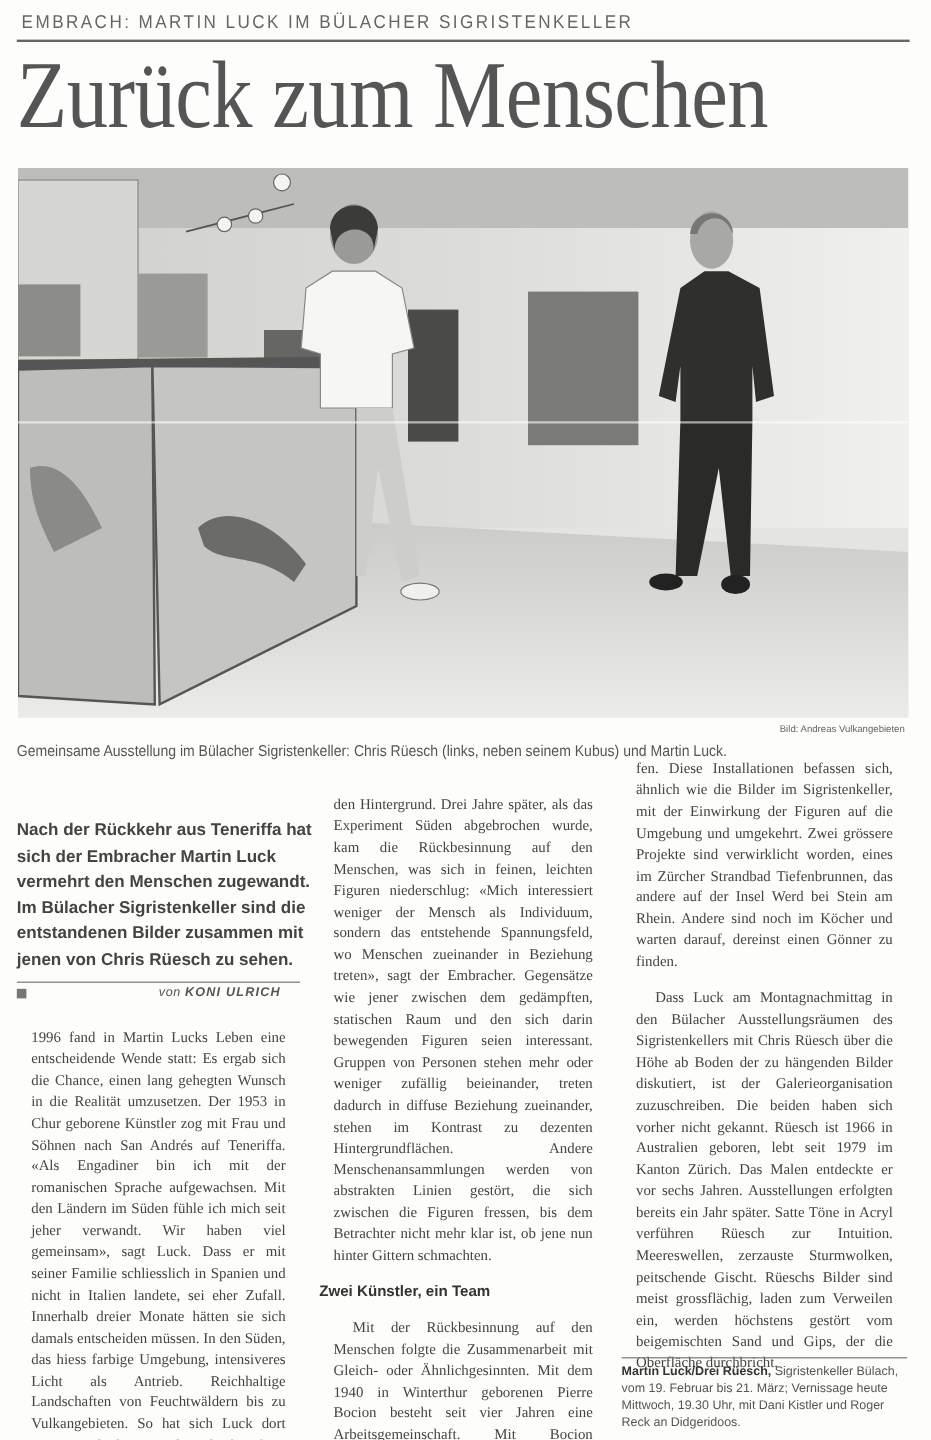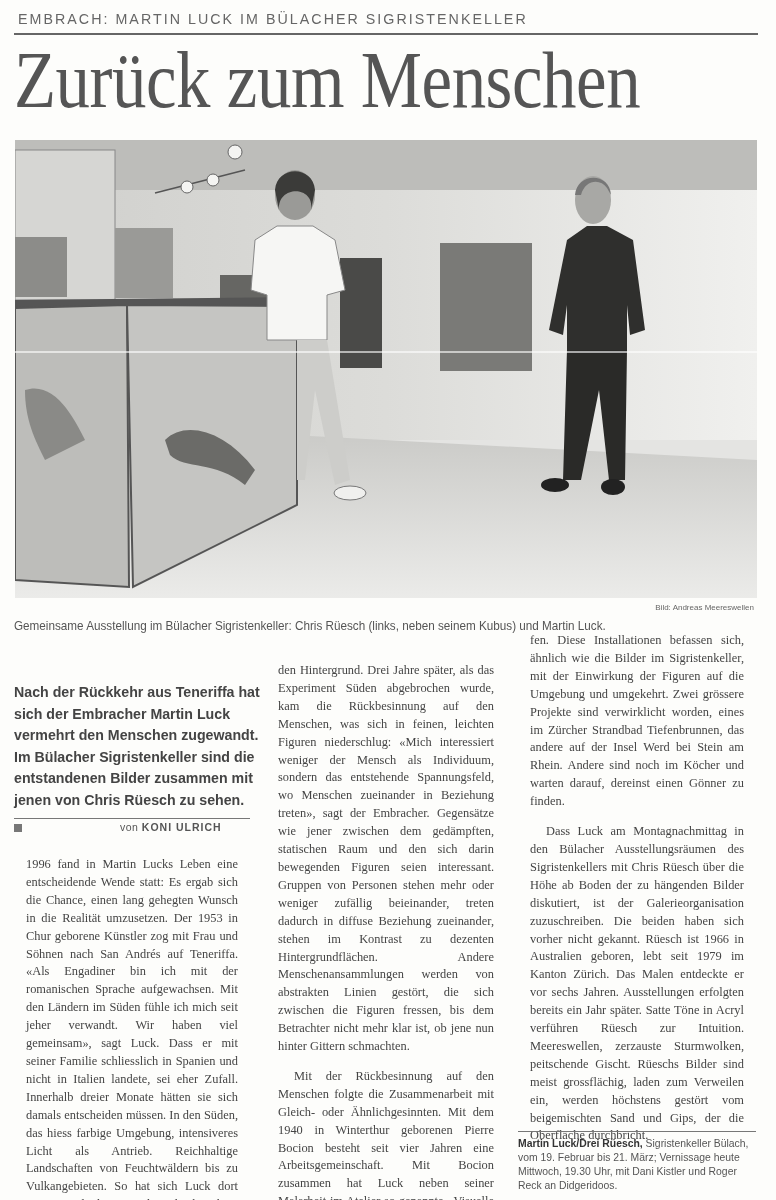--- a/index.html
+++ b/index.html
@@ -44,22 +44,22 @@
       font-size: 14.2px; line-height: 21.5px; color: #444; margin-top: 34px;
     }
     .lead p { margin: 0; }
     .byline-rule {
       position: absolute; left: 14px; top: 818px; width: 236px; height: 1px; background: #777;
     }
     .byline-square {
       position: absolute; left: 14px; top: 824px; width: 8px; height: 8px; background: #777;
     }
     .byline {
-      position: absolute; left: 120px; top: 821px; width: 130px; text-align: left;
-      font-family: "Liberation Sans", sans-serif; font-size: 10.5px; color: #555; letter-spacing: 0.5px;
+      position: absolute; left: 104px; top: 821px; width: 130px; text-align: right;
+      font-family: "Liberation Sans", sans-serif; font-size: 10.5px; color: #555; letter-spacing: 0.5px; font-style: italic;
     }
     .byline b { letter-spacing: 1px; }
     .col {
       position: absolute; font-size: 12.4px; line-height: 17.9px; color: #444;
       text-align: justify; hyphens: manual;
     }
     .col p { margin: 12px; }
     .col .indent { text-indent: 16px; }
     .col1 { left: 14px; top: 844px; width: 236px; }
     .col2 { left: 266px; top: 650px; width: 240px; }
@@ -134,40 +134,41 @@
     <path d="M560,55 C562,32 595,32 596,55 L592,48 C585,38 570,40 566,55 Z" fill="#777"></path>
     <path d="M552,100 L572,86 L592,86 L618,100 L630,190 L615,195 L612,165 L612,210 L552,210 L552,165 L548,195 L534,190 Z" fill="#2f2f2d"></path>
     <path d="M552,210 L612,210 L610,340 L594,340 L584,250 L566,340 L548,340 Z" fill="#2a2a28"></path>
     <ellipse cx="540" cy="345" rx="14" ry="7" fill="#222"></ellipse>
     <ellipse cx="598" cy="347" rx="12" ry="8" fill="#222"></ellipse>
 
     <line x1="0" y1="212" x2="742" y2="212" stroke="#fff" stroke-opacity="0.6" stroke-width="2"></line>
   </svg>
 </div>
 
-<div class="credit">Bild: Andreas Meereswellen</div>
+<div class="credit">Bild: Andreas Vulkangebieten</div>
 <div class="caption">Gemeinsame Ausstellung im Bülacher Sigristenkeller: Chris Rüesch (links, neben seinem Kubus) und Martin Luck.</div>
 
 <div class="lead">
   <p>Nach der Rückkehr aus Teneriffa hat sich der Embracher Martin Luck vermehrt den Menschen zugewandt. Im Bülacher Sigristenkeller sind die entstandenen Bilder zusammen mit jenen von Chris Rüesch zu sehen.</p>
 </div>
 
 <div class="byline-rule"></div>
 <div class="byline-square"></div>
 <div class="byline">
   <span>von</span>
   <b>KONI ULRICH</b>
 </div>
 
 <div class="col col1">
   <p>1996 fand in Martin Lucks Leben eine entscheidende Wende statt: Es ergab sich die Chance, einen lang gehegten Wunsch in die Realität umzusetzen. Der 1953 in Chur geborene Künstler zog mit Frau und Söhnen nach San Andrés auf Teneriffa. «Als Engadiner bin ich mit der romanischen Sprache aufgewachsen. Mit den Ländern im Süden fühle ich mich seit jeher verwandt. Wir haben viel gemeinsam», sagt Luck. Dass er mit seiner Familie schliesslich in Spanien und nicht in Italien landete, sei eher Zufall. Innerhalb dreier Monate hätten sie sich damals entscheiden müssen. In den Süden, das hiess farbige Umgebung, intensiveres Licht als Antrieb. Reichhaltige Landschaften von Feuchtwäldern bis zu Vulkangebieten. So hat sich Luck dort vorwiegend dem Land und abstrakten Themen gewidmet, der Mensch rückte in</p>
 </div>
 
 <div class="col col2">
   <p>den Hintergrund. Drei Jahre später, als das Experiment Süden abgebrochen wurde, kam die Rückbesinnung auf den Menschen, was sich in feinen, leichten Figuren niederschlug: «Mich interessiert weniger der Mensch als Individuum, sondern das entstehende Spannungsfeld, wo Menschen zueinander in Beziehung treten», sagt der Embracher. Gegensätze wie jener zwischen dem gedämpften, statischen Raum und den sich darin bewegenden Figuren seien interessant. Gruppen von Personen stehen mehr oder weniger zufällig beieinander, treten dadurch in diffuse Beziehung zueinander, stehen im Kontrast zu dezenten Hintergrundflächen. Andere Menschenansammlungen werden von abstrakten Linien gestört, die sich zwischen die Figuren fressen, bis dem Betrachter nicht mehr klar ist, ob jene nun hinter Gittern schmachten.</p>
+  <p class="subhead">Zwei Künstler, ein Team</p>
   <p class="indent">Mit der Rückbesinnung auf den Menschen folgte die Zusammenarbeit mit Gleich- oder Ähnlichgesinnten. Mit dem 1940 in Winterthur geborenen Pierre Bocion besteht seit vier Jahren eine Arbeitsgemeinschaft. Mit Bocion zusammen hat Luck neben seiner Malarbeit im Atelier so genannte «Visuelle Flächeninterventionen im urbanen Raum» geschaf-</p>
 </div>
 
 <div class="col col3">
   <p>fen. Diese Installationen befassen sich, ähnlich wie die Bilder im Sigristenkeller, mit der Einwirkung der Figuren auf die Umgebung und umgekehrt. Zwei grössere Projekte sind verwirklicht worden, eines im Zürcher Strandbad Tiefenbrunnen, das andere auf der Insel Werd bei Stein am Rhein. Andere sind noch im Köcher und warten darauf, dereinst einen Gönner zu finden.</p>
   <p class="indent">Dass Luck am Montagnachmittag in den Bülacher Ausstellungsräumen des Sigristenkellers mit Chris Rüesch über die Höhe ab Boden der zu hängenden Bilder diskutiert, ist der Galerieorganisation zuzuschreiben. Die beiden haben sich vorher nicht gekannt. Rüesch ist 1966 in Australien geboren, lebt seit 1979 im Kanton Zürich. Das Malen entdeckte er vor sechs Jahren. Ausstellungen erfolgten bereits ein Jahr später. Satte Töne in Acryl verführen Rüesch zur Intuition. Meereswellen, zerzauste Sturmwolken, peitschende Gischt. Rüeschs Bilder sind meist grossflächig, laden zum Verweilen ein, werden höchstens gestört vom beigemischten Sand und Gips, der die Oberfläche durchbricht.</p>
 </div>
 
 <div class="info-rule"></div>
 <div class="info">

